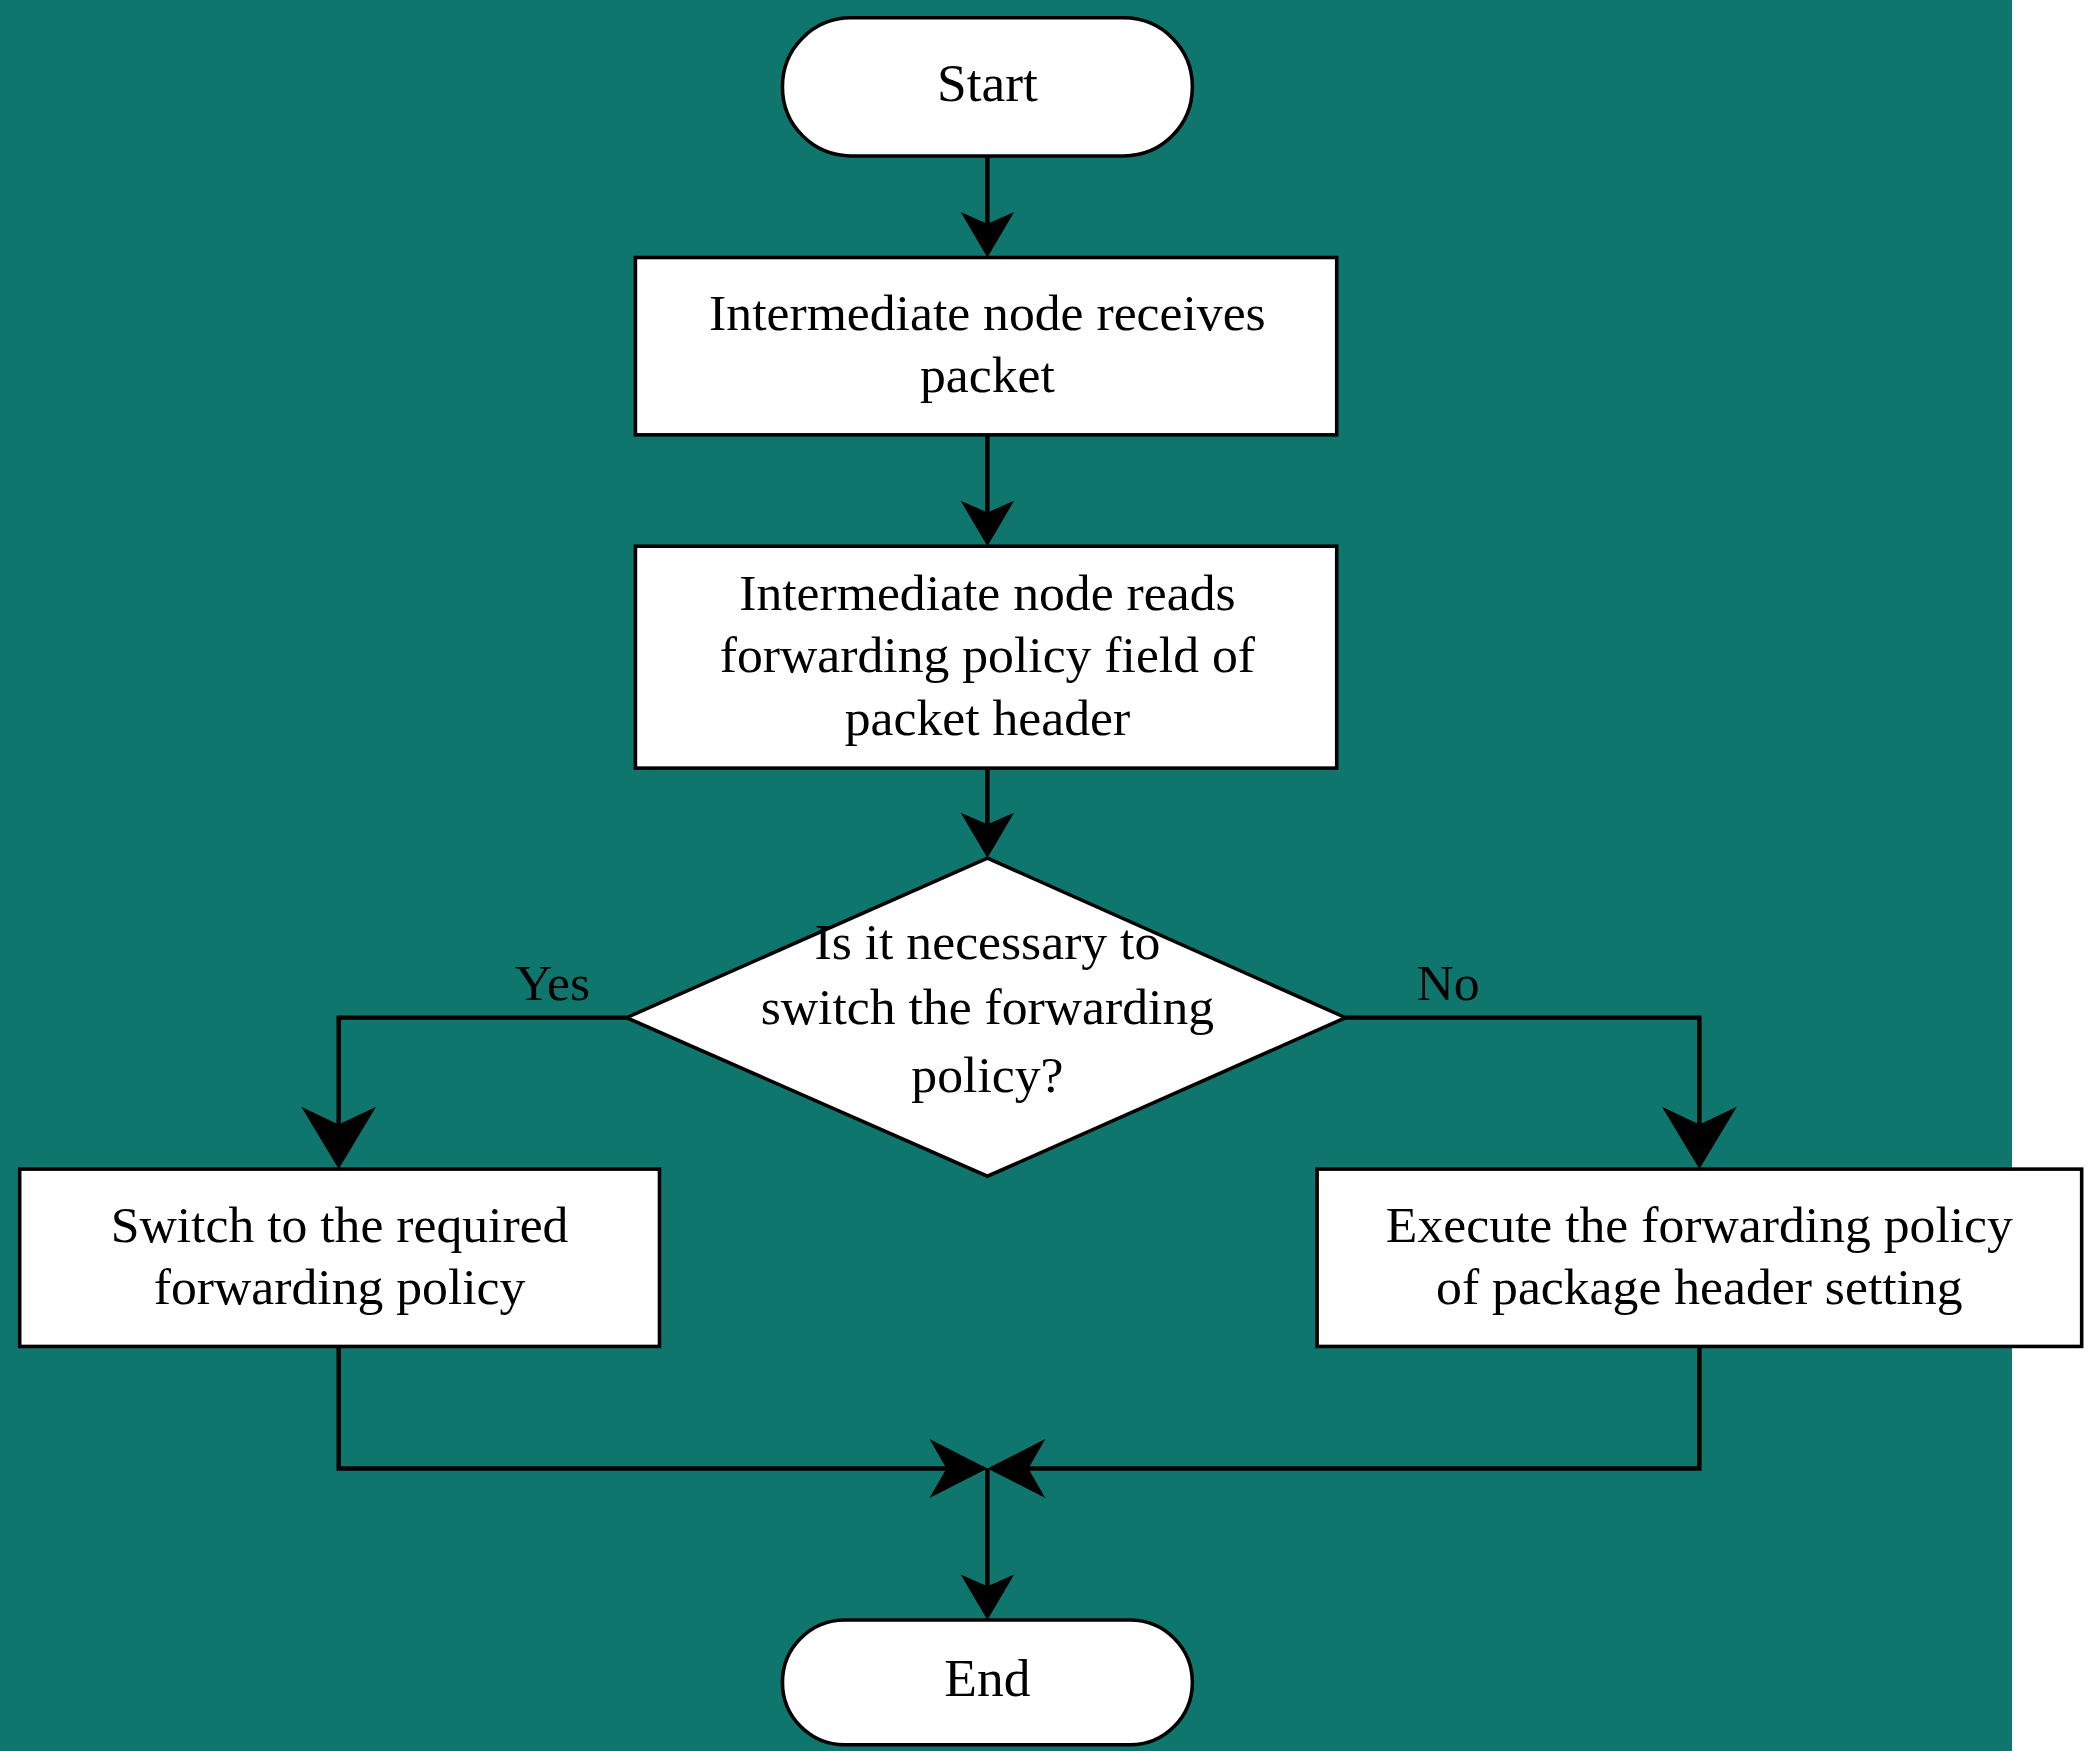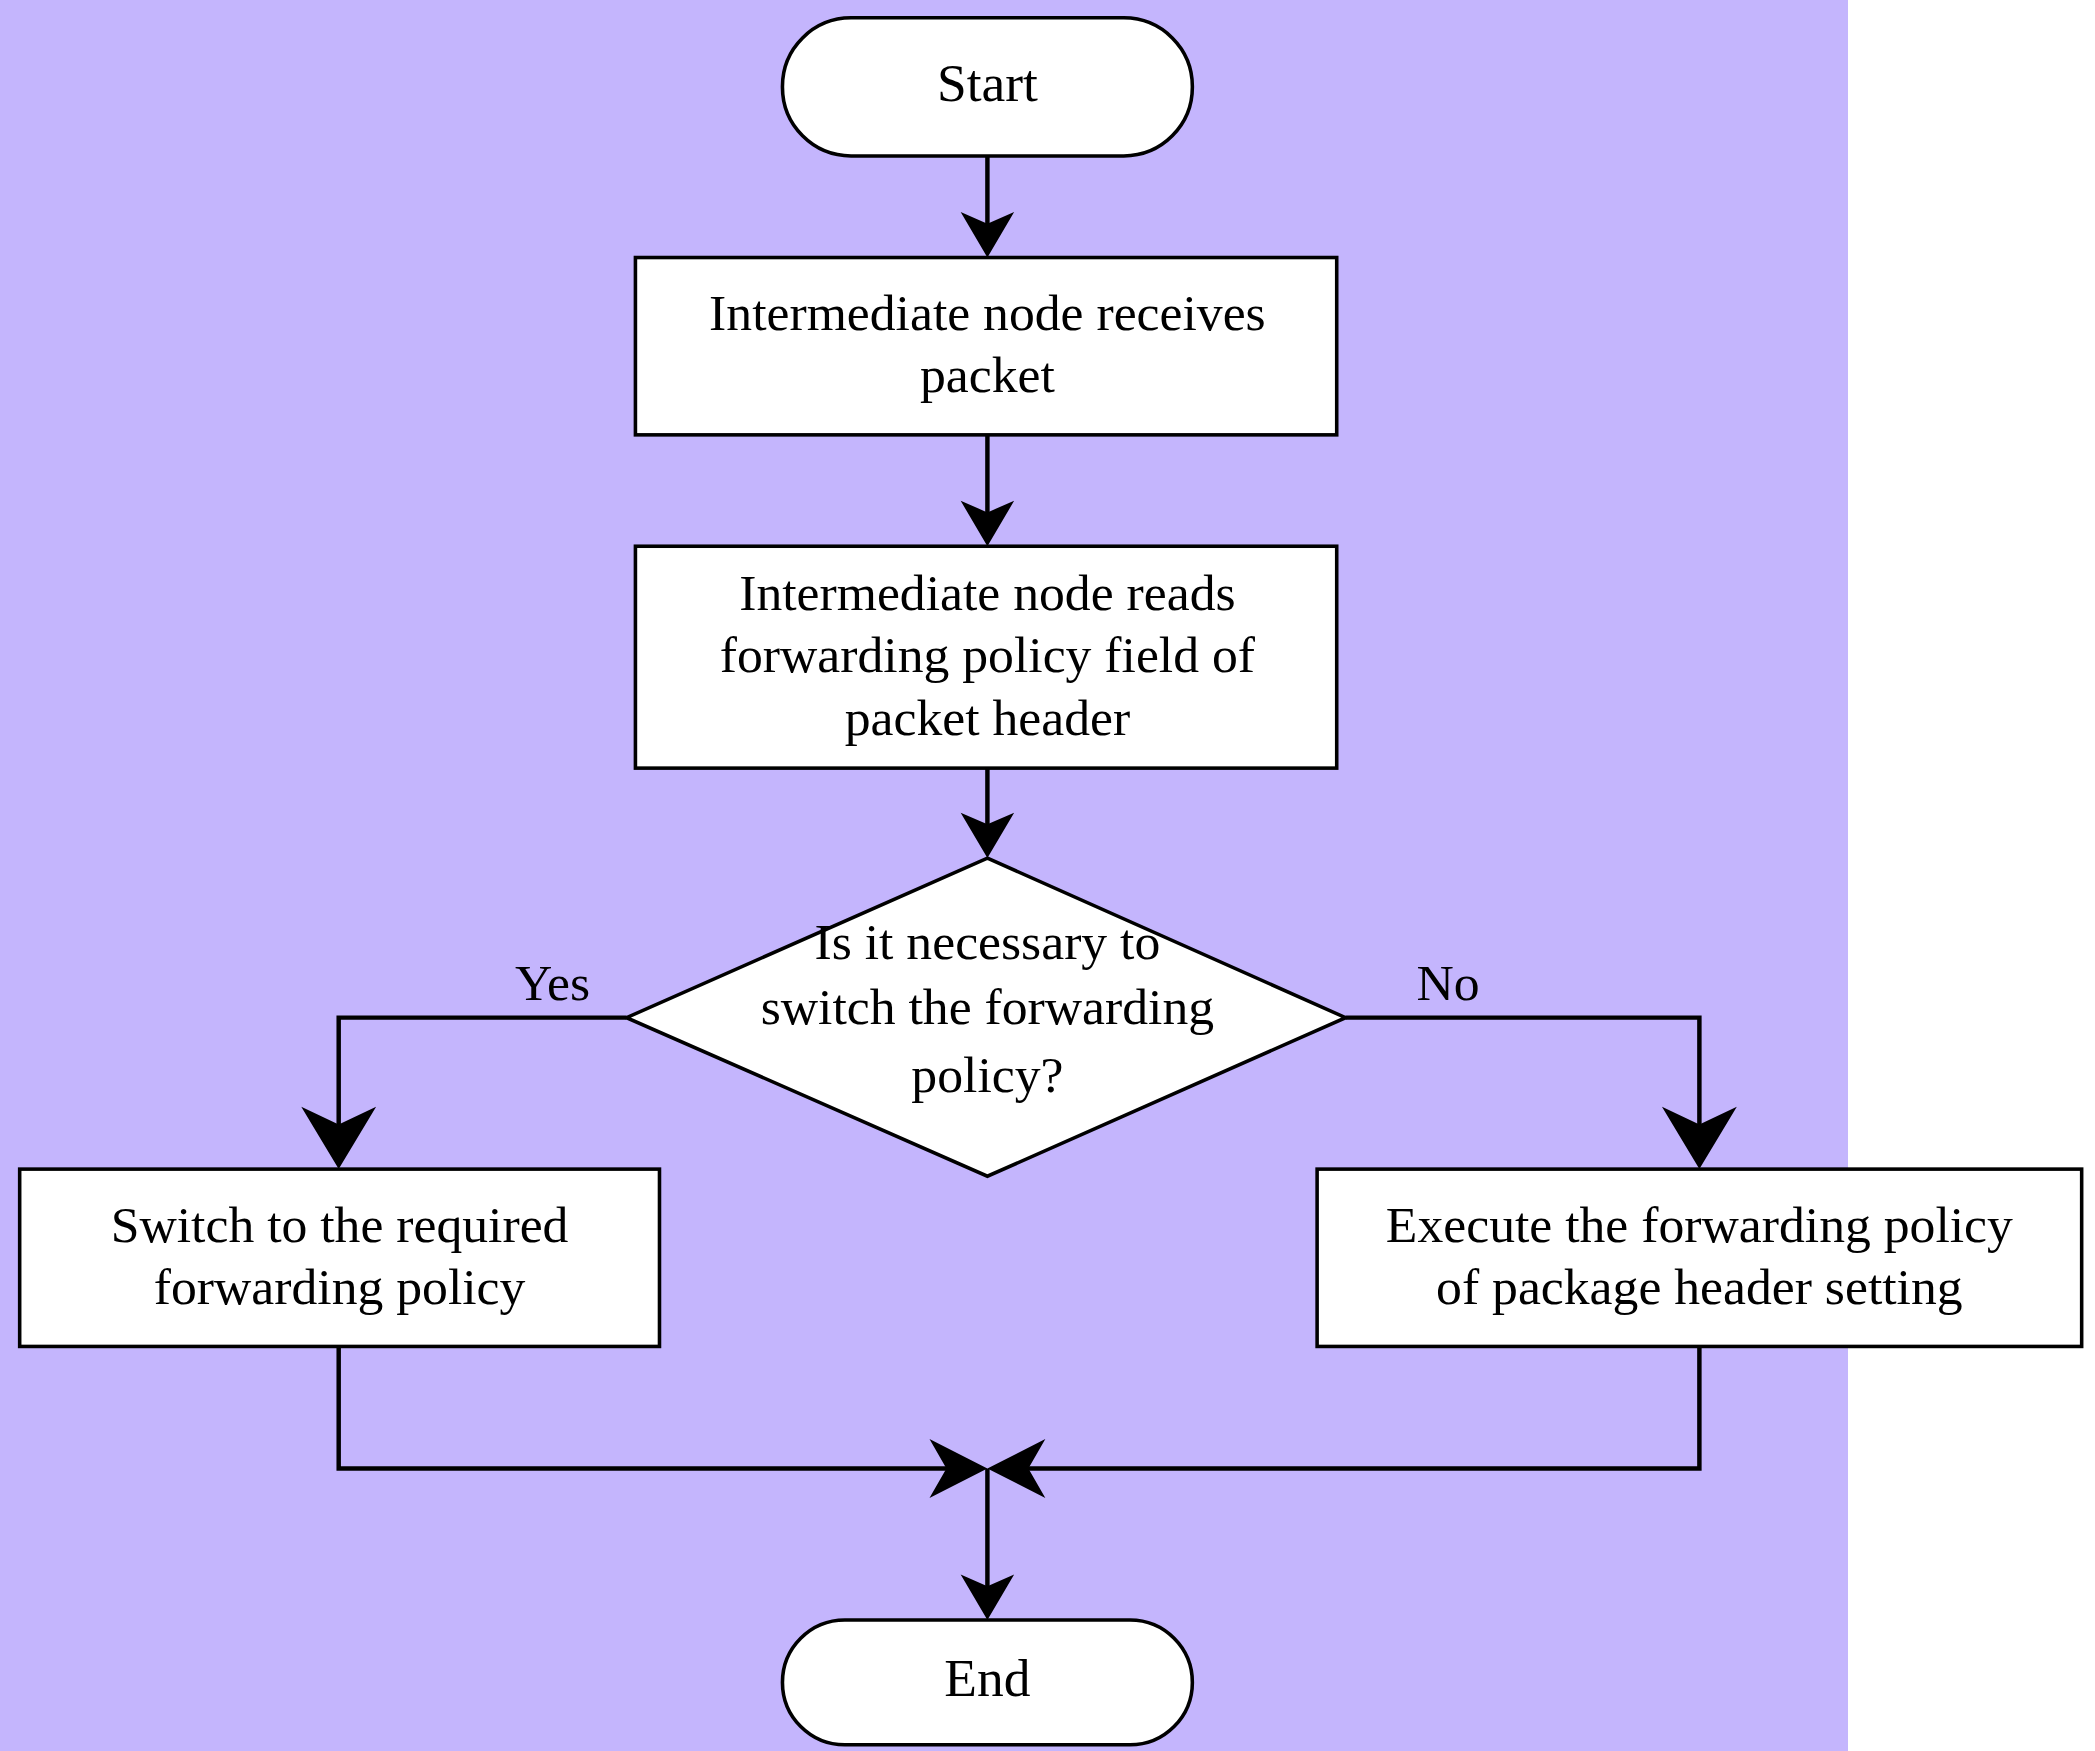--- a/index.html
+++ b/index.html
@@ -8,23 +8,23 @@
     background: #ffffff;
   }
   body {
     width: 2096px;
     height: 1751px;
     overflow: hidden;
     font-family: "Liberation Serif", "DejaVu Serif", serif;
   }
   #flowchart-root {
     position: relative;
-    width: 1848px;
+    width: 2012px;
     height: 1751px;
-    background: #c4b5fd;
+    background: #0f766e;
   }
   svg.chart-canvas {
     display: block;
     width: 2096px;
     height: 1751px;
   }
   .node-shape {
     fill: #ffffff;
     stroke: #000000;
     stroke-width: 4;

